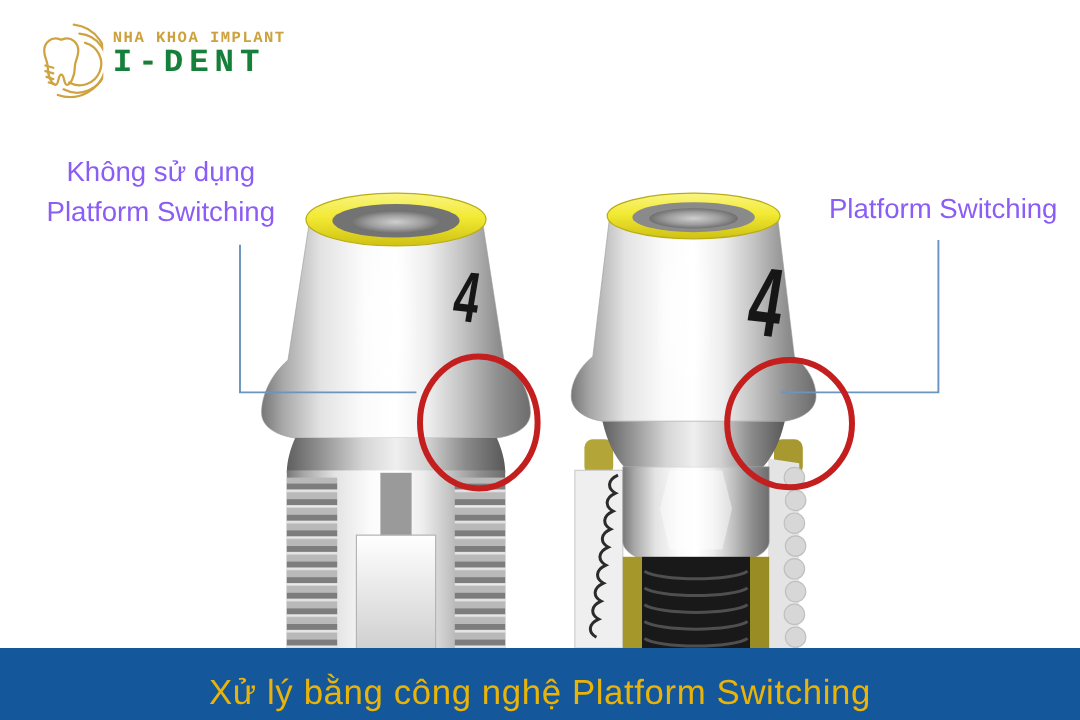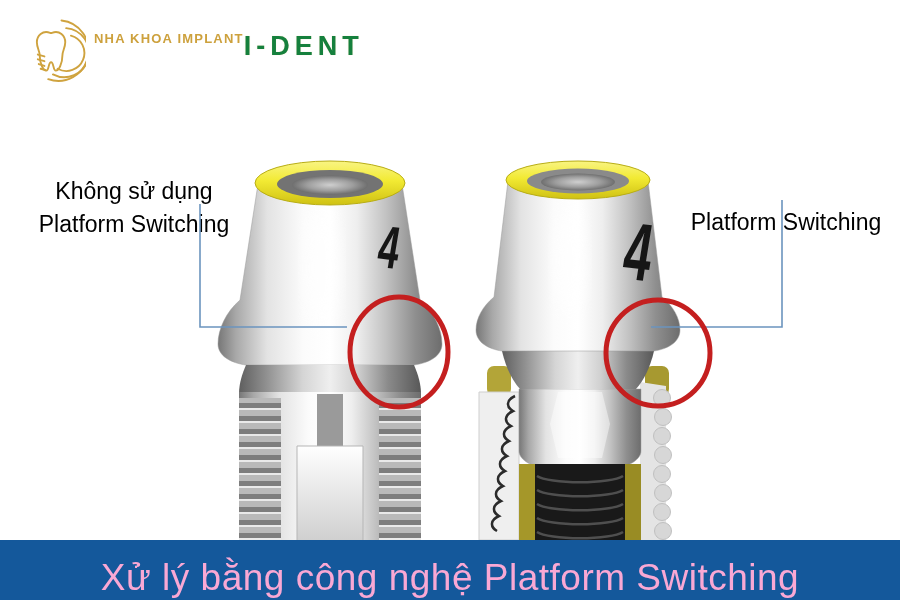--- a/index.html
+++ b/index.html
@@ -1,33 +1,33 @@
 <!DOCTYPE html>
 <html><head>
 <meta charset="utf-8">
 <style>
   html,body{margin:0;padding:0;background:#ffffff;}
   .stage{position:relative;width:900px;height:600px;background:#ffffff;overflow:hidden;
          font-family:"Liberation Sans",sans-serif;}
   
   .logo{position:absolute;left:18px;top:12px;display:flex;align-items:center;gap:8px;}
-  .logo-text{display:flex;flex-direction:row;line-height:1.1;}
+  .logo-text{display:flex;flex-direction:column;line-height:1.1;font-family:Liberation Mono, monospace;}
   .logo-line1{font-size:13px;font-weight:bold;letter-spacing:1.2px;color:#CDA13D;}
   .logo-line2{font-size:27px;font-weight:bold;letter-spacing:5px;color:#15803d;
               text-shadow:0 0 1px rgba(212,168,69,.4);}
   
-  .label{position:absolute;color:#000000;font-size:23px;text-align:center;line-height:1.42;margin-top:48px;}
+  .label{position:absolute;color:#8b5cf6;font-size:23px;text-align:center;line-height:1.42;}
   .label-left{left:18px;top:127px;width:232px;}
   .label-right{left:672px;top:158px;width:228px;}
   
   .art{position:absolute;left:0;top:0;}
   
   .banner{position:absolute;left:0;top:540px;width:900px;height:60px;background:#14589B;
           display:flex;align-items:center;justify-content:center;z-index:5;}
-  .banner-text{color:#f9a8d4;font-size:37px;letter-spacing:.5px;margin-top:16px;}
+  .banner-text{color:#eab308;font-size:29px;letter-spacing:.5px;margin-top:16px;}
 </style>
 </head>
 <body>
 
 <div class="stage">
 
   <div class="logo">
     <svg width="68" height="70" viewBox="0 0 60 74">
       <g fill="none" stroke="#CFA33F" stroke-width="2" stroke-linecap="round">
         <path d="M40,9 A32,32 0 1 1 26,71"></path>

